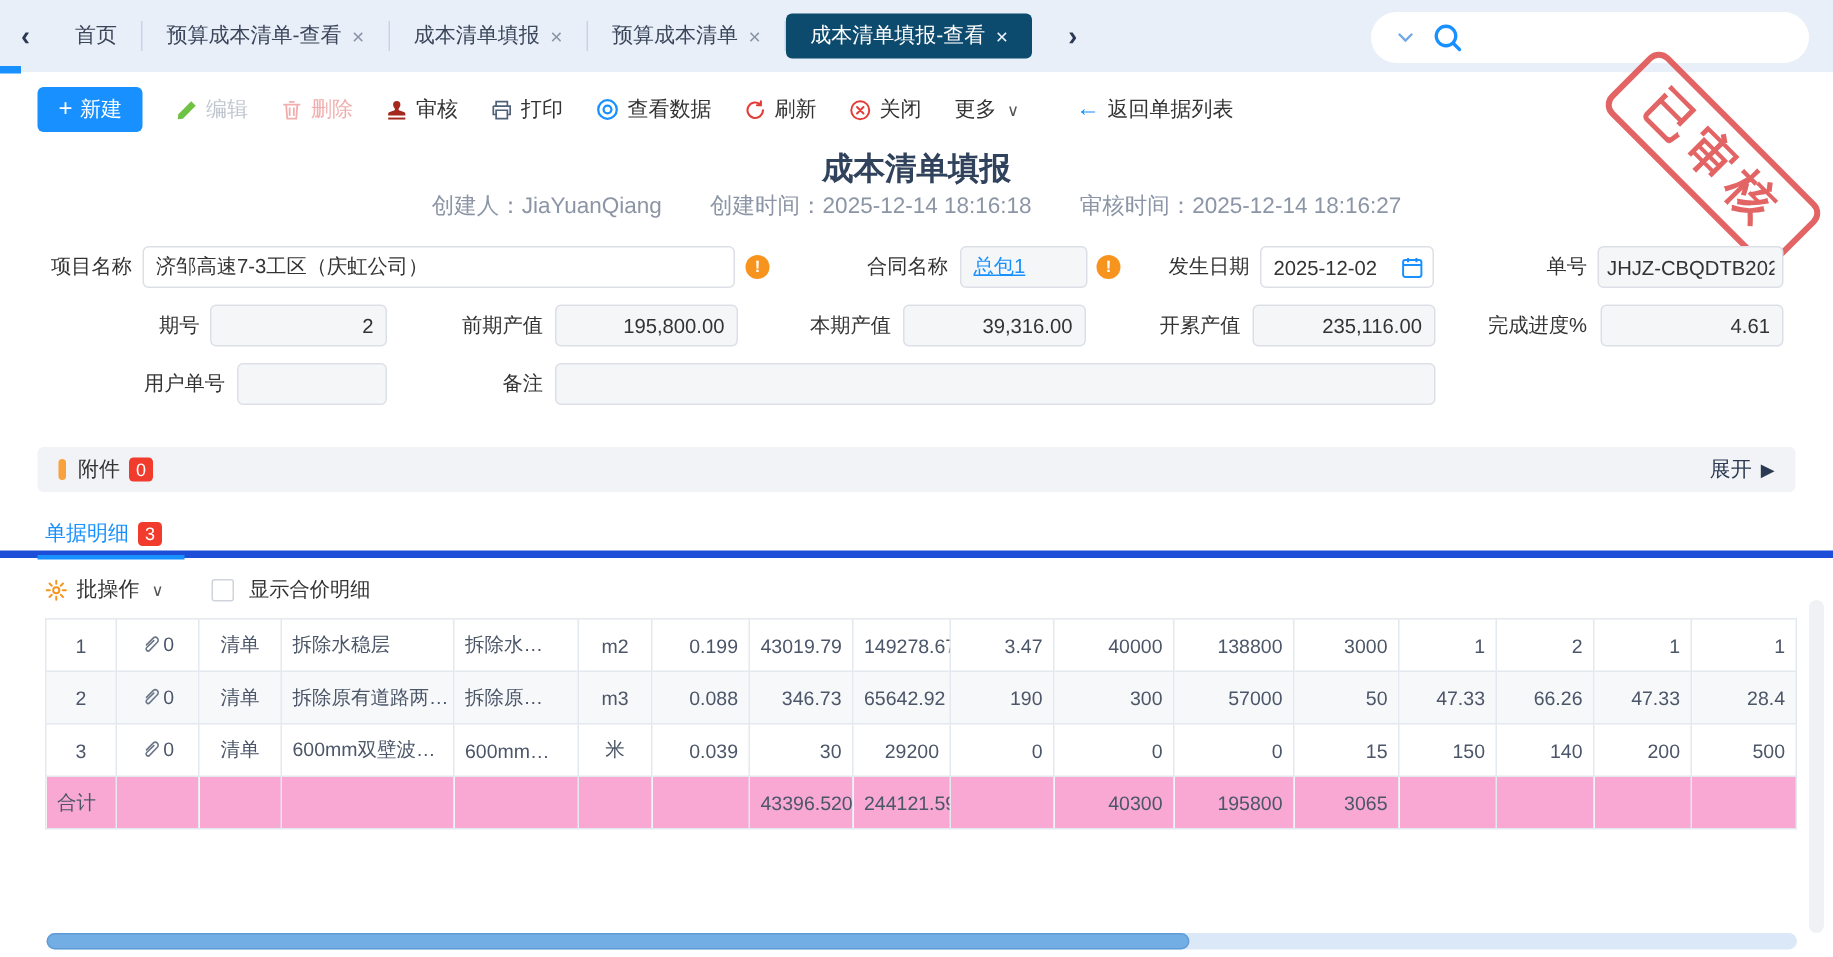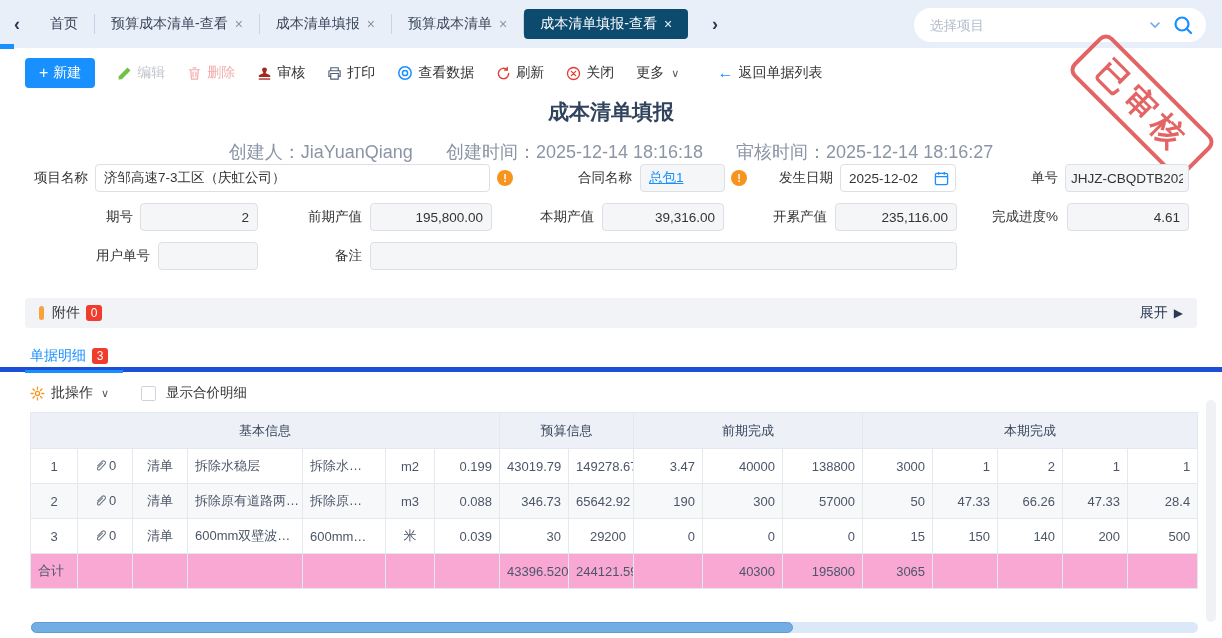--- a/index.html
+++ b/index.html
@@ -30,22 +30,22 @@
   .tbtn { display:flex; align-items:center; gap:5px; background:none; border:none; font-size:14px;
     color:#333; cursor:pointer; white-space:nowrap; }
   .tbtn.disabled-gray { color:#c0c6cf; }
   .tbtn.disabled-red { color:#f2aeae; }
   .tbtn svg { display:block; }
   .chev { font-size:11px; color:#555; margin-left:2px; }
 
   
   .doc-title { position:absolute; left:0; top:98px; width:1222px; text-align:center;
     font-size:21px; font-weight:bold; color:#30425c; }
-  .doc-meta { position:absolute; left:0; top:140px; width:1222px; text-align:center;
-    font-size:18px; color:#8b95a5; }
+  .doc-meta { position:absolute; left:0; top:128px; width:1222px; text-align:center;
+    font-size:15px; color:#8b95a5; }
   .doc-meta span { margin:0 14px; }
 
   
   .stamp { position:absolute; left:1063px; top:78px; width:158px; height:56px;
     border:4px solid #e04f4f; border-radius:10px; color:#e04f4f;
     display:flex; align-items:center; justify-content:center; gap:10px;
     font-family:"Liberation Serif","DejaVu Serif",serif; font-weight:bold; font-size:32px;
     transform:rotate(45deg); transform-origin:center; opacity:.88; letter-spacing:6px; }
 
   
@@ -126,21 +126,20 @@
       <span>预算成本清单</span>
       <span class="x">×</span>
     </div>
   <div class="tab-sep"></div>
   <div class="tab active">
       <span>成本清单填报-查看</span>
       <span class="x">×</span>
     </div>
   <span class="tab-scroll-right">›</span>
   <div class="proj-box">
-    <input class="proj-input" placeholder="选择项目" style="">
     <svg width="14" height="14" viewBox="0 0 14 14">
         <path d="M3 5l4 4 4-4" stroke="#6fa8e8" stroke-width="1.6" fill="none" stroke-linecap="round"></path>
       </svg>
     <svg width="22" height="22" viewBox="0 0 22 22" style="margin-left:10px">
         <circle cx="10" cy="10" r="6.5" stroke="#1890ff" stroke-width="2.2" fill="none"></circle>
         <path d="M15 15l4 4" stroke="#1890ff" stroke-width="2.2" stroke-linecap="round"></path>
       </svg>
   </div>
 </div>
 <div class="accent-left"></div>
@@ -306,26 +305,20 @@
         <col style="width:69px">
         <col style="width:80px">
         <col style="width:80px">
     <col style="width:70px">
         <col style="width:65px">
         <col style="width:65px">
         <col style="width:65px">
         <col style="width:70px">
   </colgroup>
   <thead>
-    <tr>
-      <th colspan="7">基本信息</th>
-      <th colspan="2">预算信息</th>
-      <th colspan="3">前期完成</th>
-      <th colspan="5">本期完成</th>
-    </tr>
   </thead>
   <tbody>
     <tr>
       <td class="ctr">1</td>
       <td class="ctr"><span class="clip">
               <svg width="13" height="13" viewBox="0 0 16 16">
                 <path d="M4.5 8.5l5.5-5.5a2.4 2.4 0 013.4 3.4L7 13a1.6 1.6 0 01-2.3-2.3L10.5 5" stroke="#6b7688" stroke-width="1.3" fill="none" stroke-linecap="round"></path>
               </svg>
               <span>0</span>
             </span></td>

